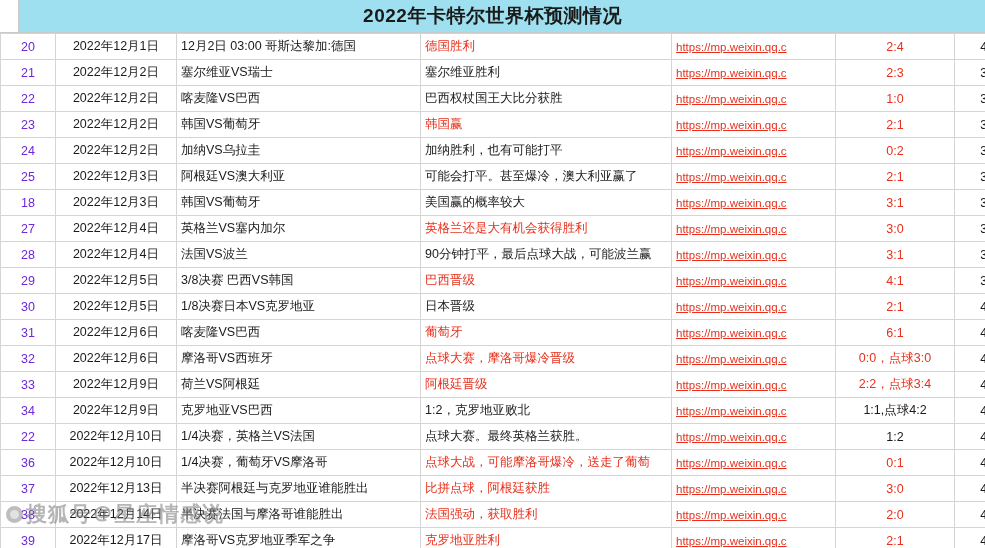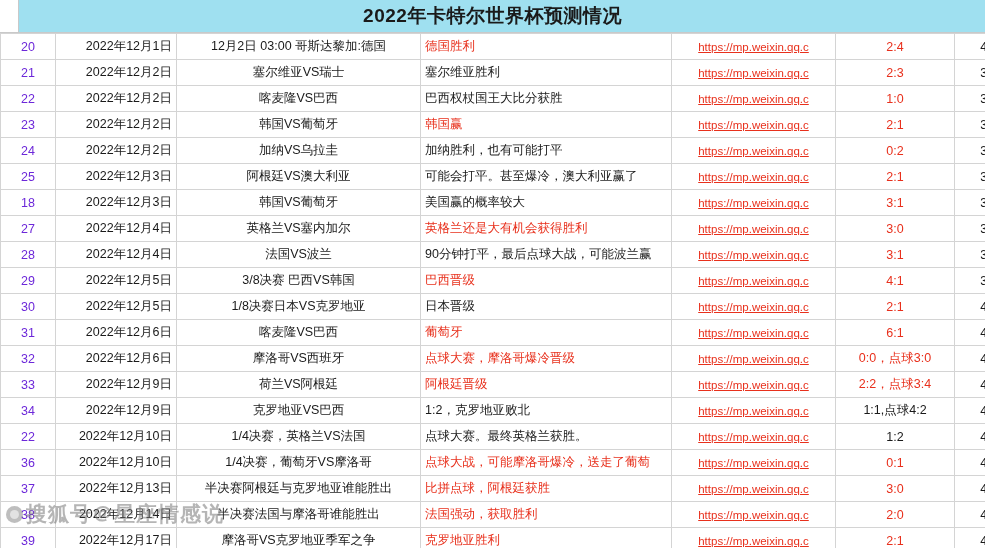--- a/index.html
+++ b/index.html
@@ -53,24 +53,24 @@
   }
   table.grid td {
     border: 1px solid #d4d4d4;
     height: 25px;
     padding: 0 4px;
     overflow: hidden;
     white-space: nowrap;
     vertical-align: middle;
   }
   td.c-idx { width: 46px; text-align: center; color: #6d28d9; }
-  td.c-date { width: 112px; text-align: right; margin-top: 32px; }
-  td.c-match { width: 235px; text-align: center; padding-left: 6px; }
+  td.c-date { width: 112px; text-align: center; margin-top: 32px; }
+  td.c-match { width: 235px; text-align: left; padding-left: 6px; }
   td.c-pred { width: 242px; text-align: left; padding-left: 6px; }
-  td.c-link { width: 155px; text-align: center; }
+  td.c-link { width: 155px; text-align: left; }
   td.c-score { width: 110px; text-align: center; }
   td.c-rate { width: 85px; text-align: center; }
   .red { color: #e8301c; }
   .dark { color: #1a1a1a; }
   .link {
     color: #e8301c;
     text-decoration: underline;
     font-size: 11.5px;
     cursor: pointer;
   }

